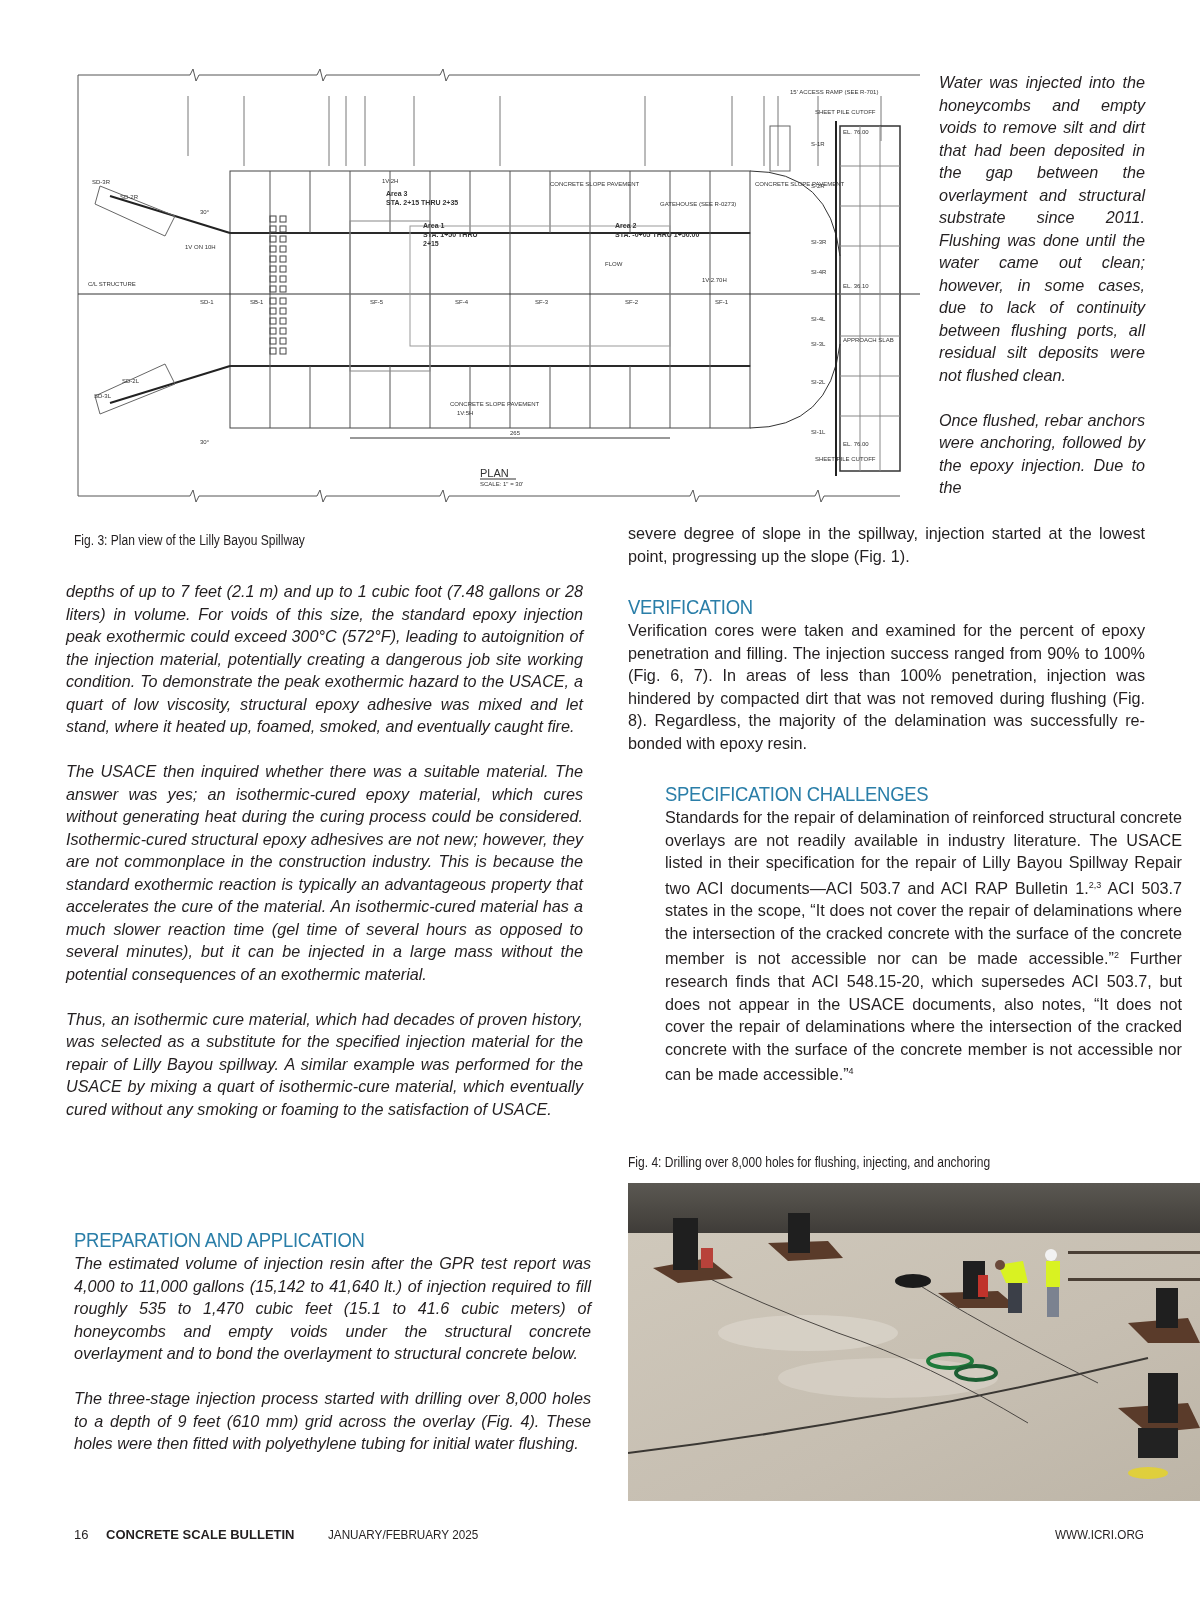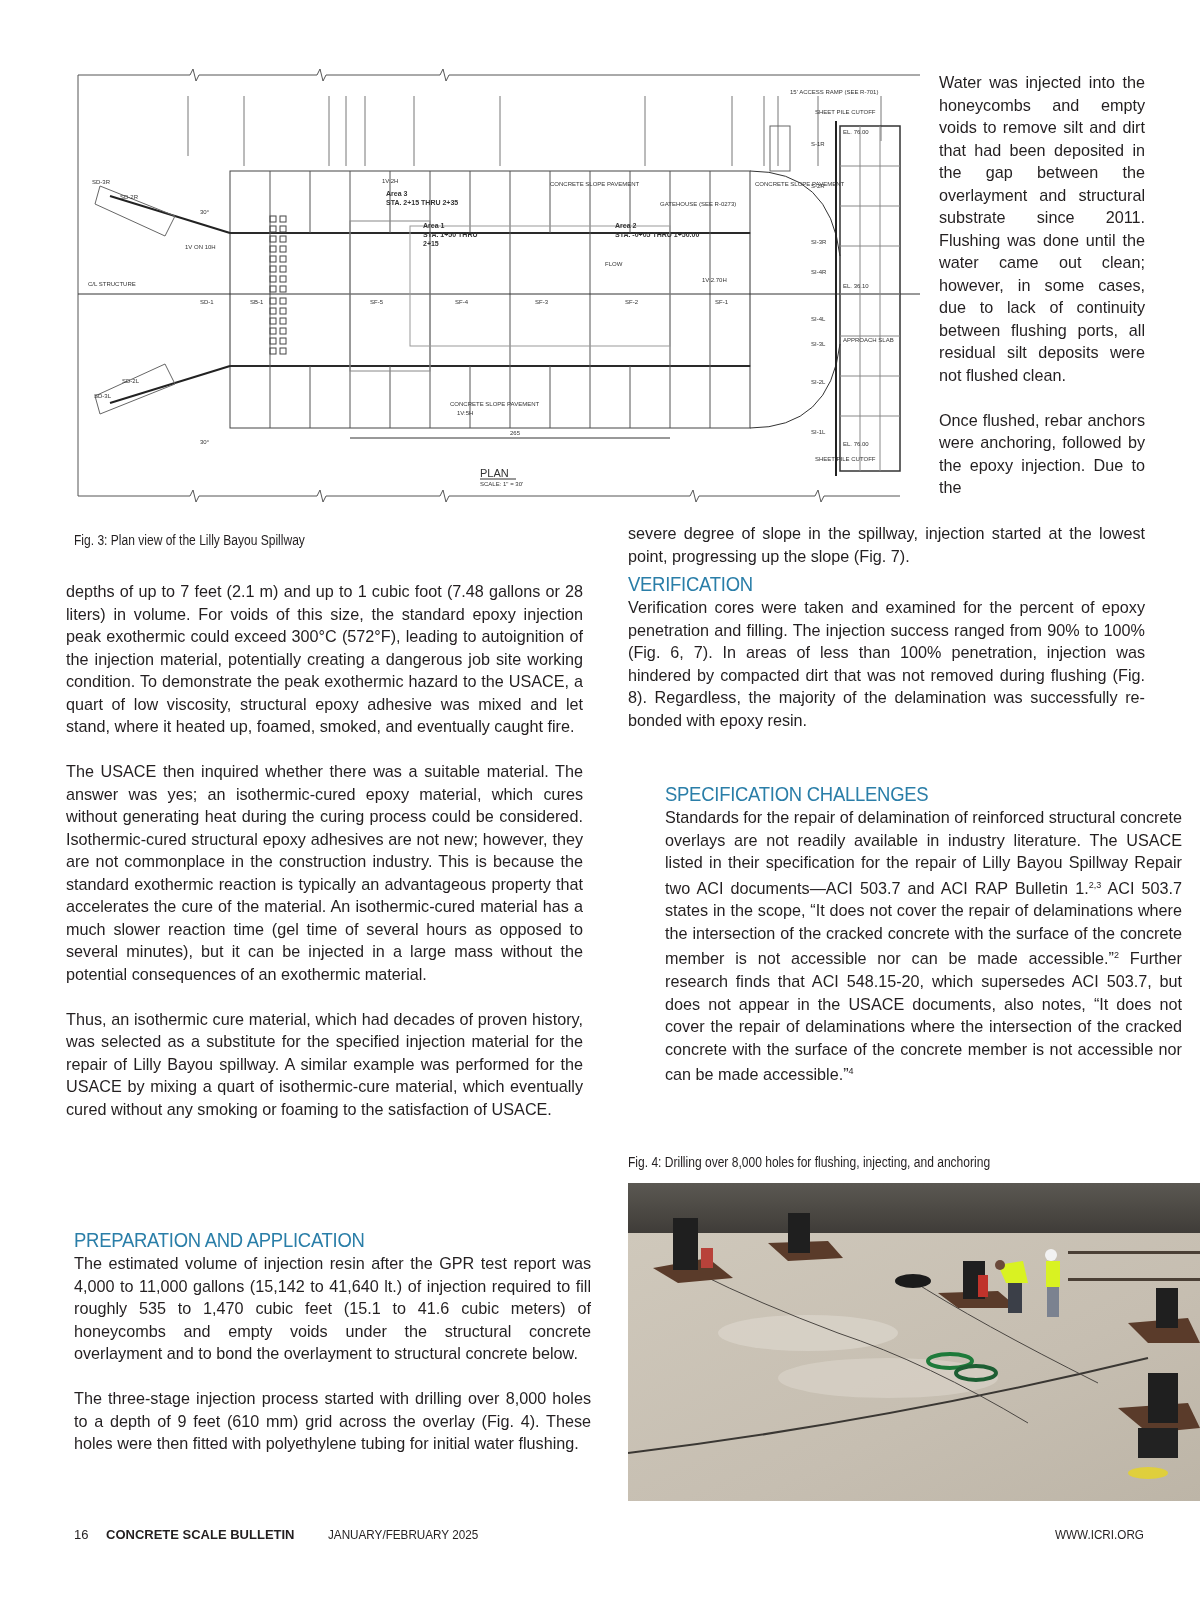--- a/index.html
+++ b/index.html
@@ -1,21 +1,21 @@
 <!DOCTYPE html>
 <html><head>
 <meta charset="utf-8">
 <style>
   html, body { margin: 0; padding: 0; background: #ffffff; }
   body { width: 1200px; height: 1606px; position: relative; overflow: hidden;
          font-family: "Liberation Sans", sans-serif; color: #231f20; }
   .abs { position: absolute; }
   .body-text { font-size: 16.2px; line-height: 22.5px; text-align: justify; color: #231f20;
                font-family: "Liberation Sans", sans-serif; }
-  .body-text p { margin: 0; }
+  .body-text p { margin: 0; font-style: italic; }
   .body-text p + p { margin-top: 22.5px; }
   .heading { font-family: "Liberation Sans", sans-serif; font-size: 21px; color: #2a7ea8;
              letter-spacing: -0.3px; line-height: 24px; margin: 0; font-weight: normal;
              transform: scaleX(0.88); transform-origin: left center; white-space: nowrap; }
   .caption { font-family: "Liberation Sans", sans-serif; font-size: 14px; color: #231f20;
              transform: scaleX(0.86); transform-origin: left center; white-space: nowrap; }
   .footer { font-size: 13px; color: #231f20; }
   .footer .num { position: absolute; left: 74px; top: 1527px; }
   .footer .pub { position: absolute; left: 106px; top: 1527px; font-weight: bold; }
   .footer .date { position: absolute; left: 328px; top: 1527px; transform: scaleX(0.9); transform-origin: left; }
@@ -188,23 +188,23 @@
     <line x1="410" y1="413" x2="446" y2="413" stroke="#333"></line>
   </svg>
 </div>
 <div class="abs caption" style="left:74px; top:532px;">Fig. 3: Plan view of the Lilly Bayou Spillway</div>
 
 <div class="abs body-text" style="left:939px; top:71px; width:206px;">
   <p>Water was injected into the honeycombs and empty voids to remove silt and dirt that had been deposited in the gap between the overlayment and structural substrate since 2011. Flushing was done until the water came out clean; however, in some cases, due to lack of continuity between flushing ports, all residual silt deposits were not flushed clean.</p>
   <p style="text-align-last: justify;">Once flushed, rebar anchors were anchoring, followed by the epoxy injection. Due to the</p>
 </div>
 
-<div class="abs body-text" style="left:628px; top:522px; width:517px;">severe degree of slope in the spillway, injection started at the lowest point, progressing up the slope (Fig. 7).</div>
-
-<div class="abs" style="left:628px; top:572px; width:517px;">
+<div class="abs body-text" style="left:628px; top:522px; width:517px;">severe degree of slope in the spillway, injection started at the lowest point, progressing up the slope (Fig. 1).</div>
+
+<div class="abs" style="left:628px; top:595px; width:517px;">
   <h2 class="heading">VERIFICATION</h2>
   <div class="body-text" style="margin-top:0px;">Verification cores were taken and examined for the percent of epoxy penetration and filling. The injection success ranged from 90% to 100% (Fig. 6, 7). In areas of less than 100% penetration, injection was hindered by compacted dirt that was not removed during flushing (Fig. 8). Regardless, the majority of the delamination was successfully re-bonded with epoxy resin.</div>
 </div>
 
 <div class="abs" style="left:628px; top:782px; width:517px;margin-left:37px;">
   <h2 class="heading">SPECIFICATION CHALLENGES</h2>
   <div class="body-text"><span>Standards for the repair of delamination of reinforced structural concrete overlays are not readily available in industry literature. The USACE listed in their specification for the repair of Lilly Bayou Spillway Repair two ACI documents—ACI 503.7 and ACI RAP Bulletin 1.</span><sup style="font-size:9px;">2,3</sup><span> ACI 503.7 states in the scope, “It does not cover the repair of delaminations where the intersection of the cracked concrete with the surface of the concrete member is not accessible nor can be made accessible.”</span><sup style="font-size:9px;">2</sup><span> Further research finds that ACI 548.15-20, which supersedes ACI 503.7, but does not appear in the USACE documents, also notes, “It does not cover the repair of delaminations where the intersection of the cracked concrete with the surface of the concrete member is not accessible nor can be made accessible.”</span><sup style="font-size:9px;">4</sup></div>
 </div>
 
 <div class="abs caption" style="left:628px; top:1154px;">Fig. 4: Drilling over 8,000 holes for flushing, injecting, and anchoring</div>

